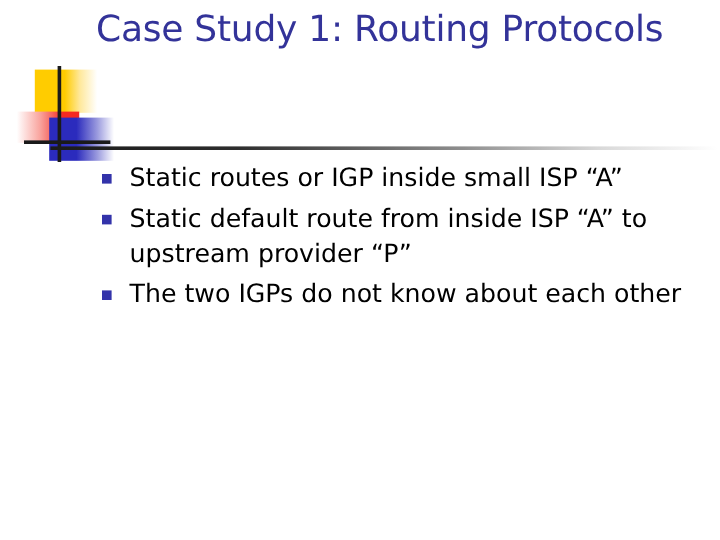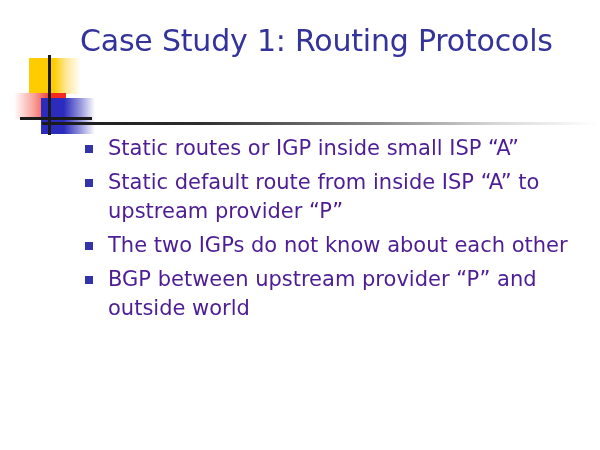--- a/index.html
+++ b/index.html
@@ -66,21 +66,21 @@
     top: 64px;
     width: 72px;
     height: 3px;
     background: #1a1a1a;
   }
 
   
   .title {
     position: absolute;
     left: 80px;
-    top: 22px;
+    top: 6px;
     width: 500px;
     color: #333399;
     font-size: 30px;
     line-height: 38px;
     font-weight: normal;
     letter-spacing: -0.2px;
   }
 
   
   .title-rule {
@@ -99,21 +99,21 @@
     top: 134px;
     width: 510px;
     list-style: none;
     margin: 0;
     padding: 0;
   }
   .bullet-item {
     position: relative;
     padding-left: 24px;
     margin-bottom: 5px;
-    color: #4c1d95;
+    color: #000000;
     font-size: 21px;
     line-height: 29px;
   }
   .bullet-marker {
     position: absolute;
     left: 1px;
     top: 11px;
     width: 8px;
     height: 8px;
     background: #3333aa;
@@ -145,19 +145,15 @@
       <span class="bullet-text">Static routes or IGP inside small ISP “A”</span>
     </li>
     <li class="bullet-item">
       <span class="bullet-marker"></span>
       <span class="bullet-text">Static default route from inside ISP “A” to upstream provider “P”</span>
     </li>
     <li class="bullet-item">
       <span class="bullet-marker"></span>
       <span class="bullet-text">The two IGPs do not know about each other</span>
     </li>
-    <li class="bullet-item">
-      <span class="bullet-marker"></span>
-      <span class="bullet-text">BGP between upstream provider “P” and outside world</span>
-    </li>
   </ul>
 
 </div>
 
 </body></html>

